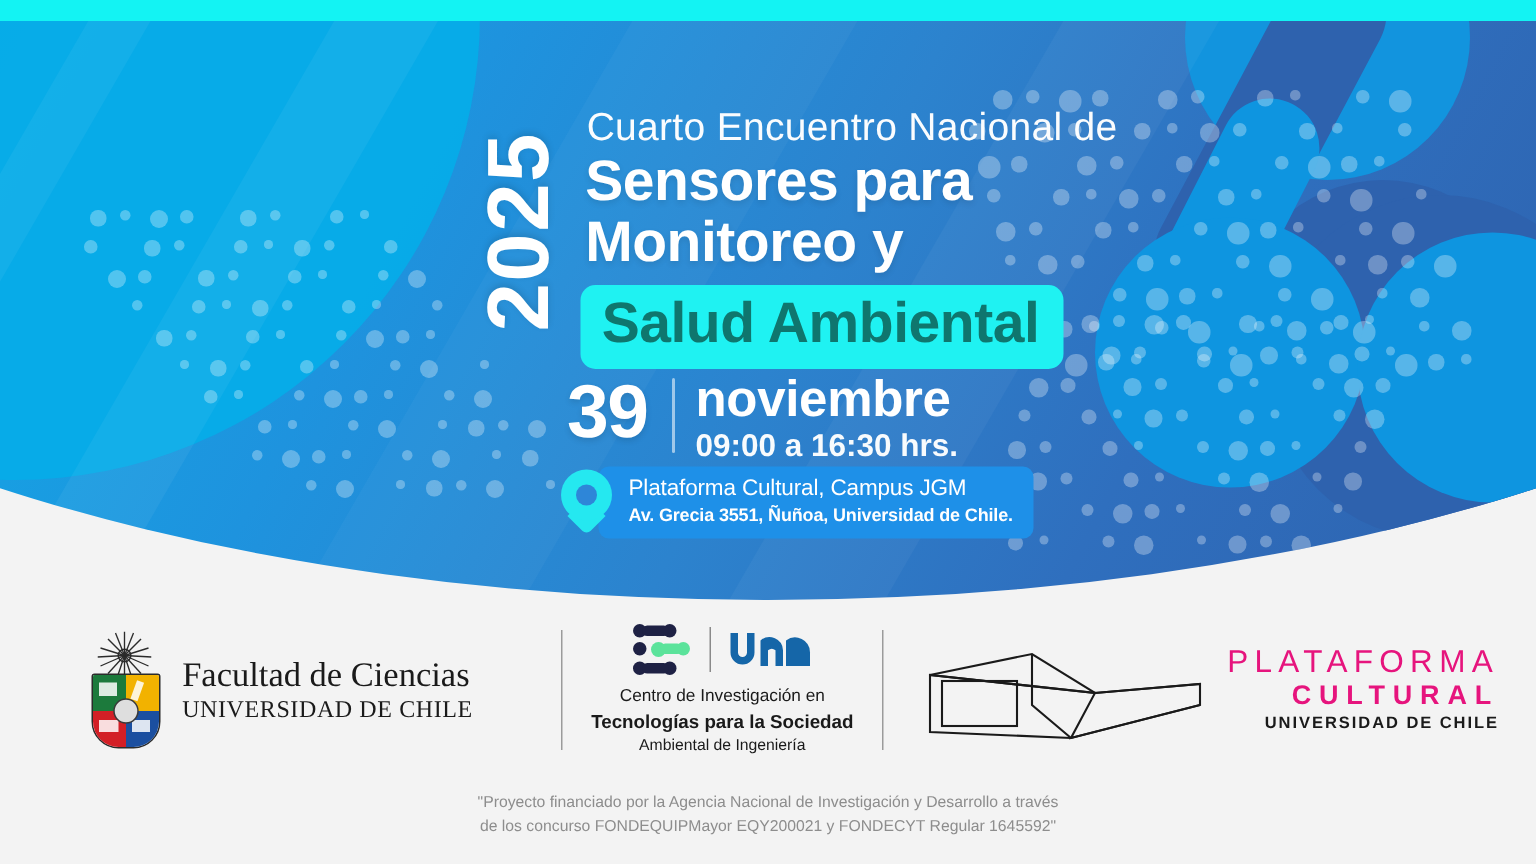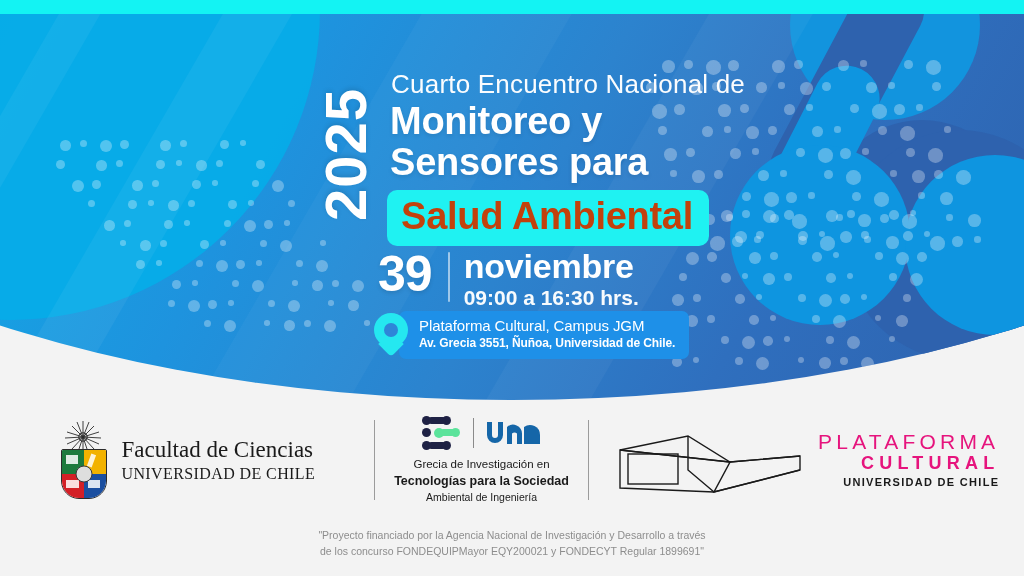--- a/index.html
+++ b/index.html
@@ -64,21 +64,21 @@
     font-size:26px;color:#ffffff;font-weight:400;letter-spacing:.2px;
     line-height:1.12;margin:0 0 2px 4px;opacity:.98;
   }
   .t-main{
     font-size:38px;font-weight:bold;color:#ffffff;line-height:1.06;
     margin:0 0 1px 3px;letter-spacing:-.3px;
     text-shadow:0 2px 4px rgba(0,0,0,.10);
   }
   .t-highlight{
     display:inline-block;margin-top:6px;margin-left:0;
-    background:#1FF2F2;color:#c2410c;font-weight:bold;font-size:38px;
+    background:#1FF2F2;color:#0f766e;font-weight:bold;font-size:38px;
     line-height:1;padding:7px 16px 11px 14px;border-radius:10px;
     letter-spacing:-.3px;
   }
 
   
   .date-wrap{position:absolute;left:378px;top:249px;z-index:8;display:flex;align-items:flex-start;}
   .daynum{
     font-size:50px;font-weight:bold;color:#ffffff;line-height:.94;
     letter-spacing:-1px;text-shadow:0 2px 4px rgba(0,0,0,.12);padding-top:2px;
   }
@@ -433,22 +433,22 @@
         </div>
     </div>
   </div>
 
   <div class="cyan-bar"></div>
 
   <div class="title-wrap">
     <div class="year">2025</div>
     <div class="titles">
       <div class="kicker">Cuarto Encuentro Nacional de</div>
+      <div class="t-main">Sensores para</div>
       <div class="t-main">Monitoreo y</div>
-      <div class="t-main">Sensores para</div>
       <div class="t-highlight">Salud Ambiental</div>
     </div>
   </div>
 
   <div class="date-wrap">
     <div class="daynum">39</div>
     <div class="vline"></div>
     <div class="dcol">
       <div class="month">noviembre</div>
       <div class="hours">09:00 a 16:30 hrs.</div>
@@ -531,21 +531,21 @@
           </div>
           <div class="citi-div"></div>
           <div class="udd">
             <svg width="56" height="26" viewBox="0 0 56 26">
               <path d="M2 2 L2 15 A8 8 0 0 0 18 15 L18 2 L13 2 L13 15 A3 3 0 0 1 7 15 L7 2 Z" fill="#1566A8"></path>
               <path d="M22 24 L22 7 A9 9 0 0 1 37 13.5 L37 24 L32 24 L32 13.5 A4 4 0 0 0 27 13.5 L27 24 Z" fill="#1566A8"></path>
               <path d="M39 24 L39 7 A10 10 0 0 1 55 15 L55 24 Z" fill="#1566A8"></path>
             </svg>
           </div>
         </div>
-        <div class="citi-l1">Grecia de Investigación en</div>
+        <div class="citi-l1">Centro de Investigación en</div>
         <div class="citi-l2">Tecnologías para la Sociedad</div>
         <div class="citi-l3">Ambiental de Ingeniería</div>
       </div>
     </div>
 
     <div class="divider"></div>
 
     <div class="logo-cell" style="width:435px;">
       <div class="plat">
         <svg width="190" height="68" viewBox="0 0 190 68">
@@ -562,16 +562,16 @@
           <div class="pc2">CULTURAL</div>
           <div class="pc3">UNIVERSIDAD DE CHILE</div>
         </div>
       </div>
     </div>
 
   </div>
 
   <div class="footer">
     <div>"Proyecto financiado por la Agencia Nacional de Investigación y Desarrollo a través</div>
-    <div>de los concurso FONDEQUIPMayor EQY200021 y FONDECYT Regular 1899691"</div>
+    <div>de los concurso FONDEQUIPMayor EQY200021 y FONDECYT Regular 1645592"</div>
   </div>
 
 </div>
 
 </body></html>

